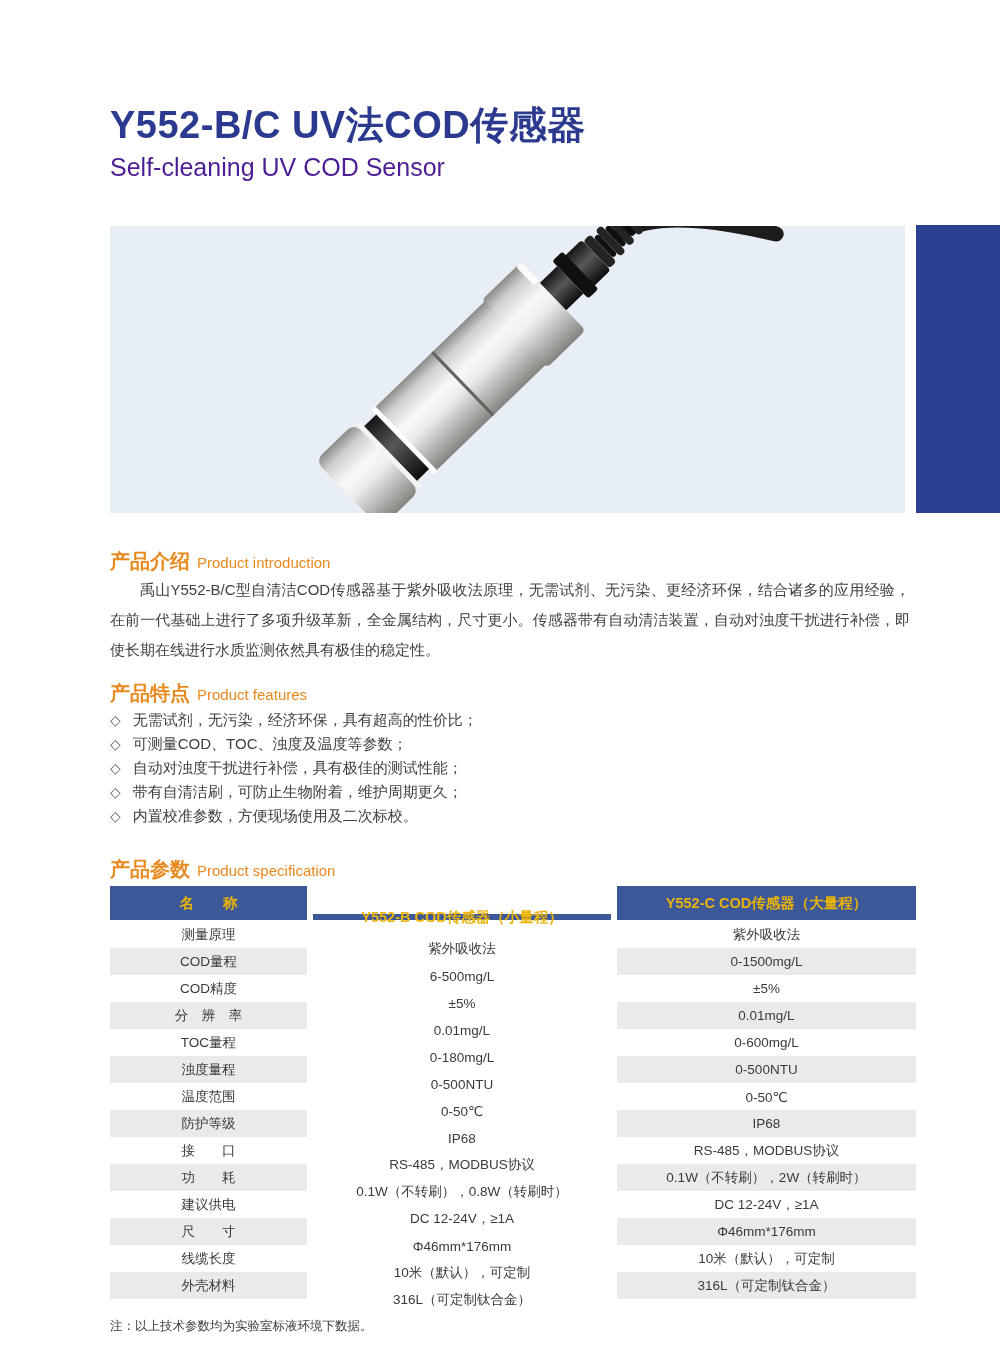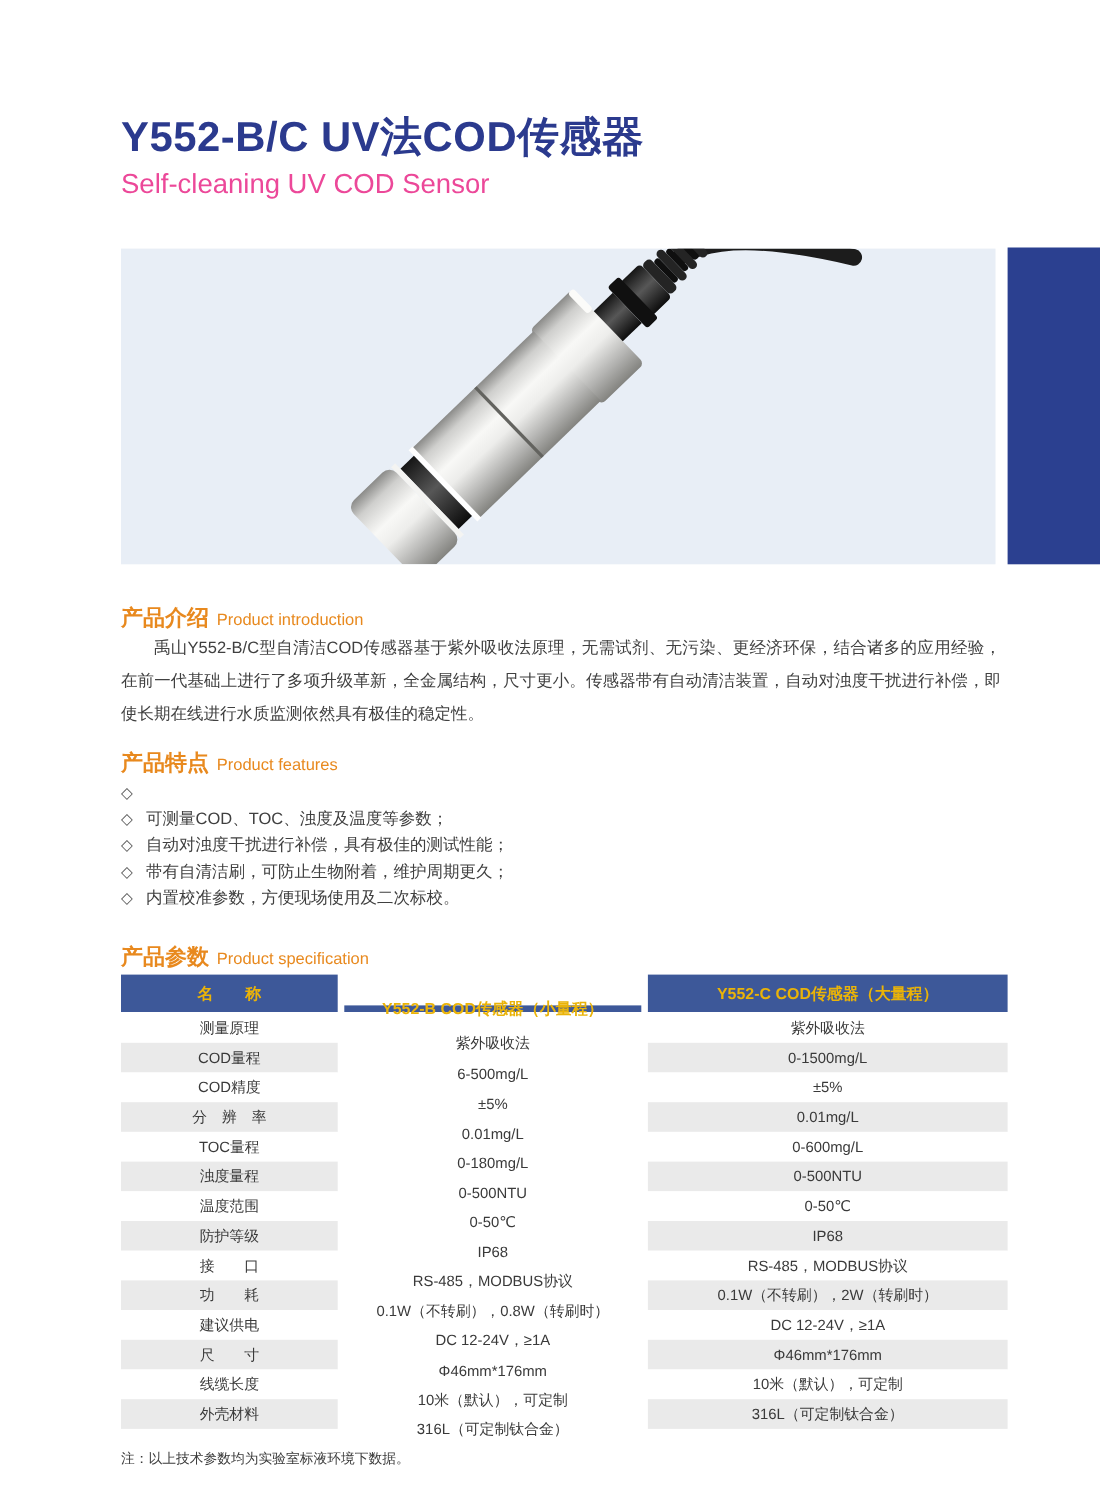--- a/index.html
+++ b/index.html
@@ -3,21 +3,21 @@
 <meta charset="utf-8">
 <style>
   * { margin:0; padding:0; box-sizing:border-box; }
   html,body { background:#ffffff; }
   body { font-family:"Liberation Sans","DejaVu Sans",sans-serif; color:#3a3a3a; }
   .page { position:relative; width:1000px; height:1365px; background:#ffffff; overflow:hidden; margin:0 auto;border-radius:23px; }
 
   
   .title-block { position:absolute; left:110px; top:103px; }
   .title-zh { font-size:38px; line-height:44px; font-weight:bold; color:#2b3a8e; letter-spacing:0.5px; }
-  .subtitle-en { font-size:25px; line-height:30px; color:#ec4899; margin-top:5px; }
+  .subtitle-en { font-size:25px; line-height:30px; color:#4c1d95; margin-top:5px; }
 
   
   .hero { position:absolute; left:110px; top:226px; width:795px; height:287px; background:#e8eef6; overflow:hidden; }
   .accent-bar { position:absolute; left:916px; top:225px; width:84px; height:288px; background:#2b4090; }
 
   
   .sec-head { position:absolute; left:110px; white-space:nowrap; }
   .sec-zh { font-size:20px; font-weight:bold; color:#e8891e; }
   .sec-en { font-size:15px; color:#e8891e; margin-left:7px; }
   .sec-intro { top:548px; }
@@ -35,21 +35,21 @@
 
   
   .spec-table { position:absolute; left:110px; top:886px; width:806px; }
   .t-head { display:flex; gap:6px; height:34px; margin-bottom:1px; }
   .t-head .cell { background:#3d5899; color:#eab308; font-weight:bold; font-size:14.5px;
     display:flex; align-items:center; justify-content:center; }
   .t-row { display:flex; gap:6px; height:27px; }
   .t-row .cell { display:flex; align-items:center; justify-content:center;
     font-size:13.5px; color:#3a3a3a; background:#ffffff; }
   .t-body .t-row:nth-child(even) .cell { background:#eaeaea; }
-  .col1 { width:197px; } .col2 { width:270px;margin-top:28px; } .col3 { flex:1; }
+  .col1 { width:197px; } .col2 { width:298px;margin-top:28px; } .col3 { flex:1; }
 
   
   .note { position:absolute; left:110px; top:1318px; font-size:12.5px; color:#3a3a3a; }
 </style>
 </head>
 <body>
 
 <div class="page">
 
   <div class="title-block">
@@ -105,20 +105,21 @@
     <span class="sec-zh">产品介绍</span><span class="sec-en">Product introduction</span>
   </div>
   <p class="intro-text">禹山Y552-B/C型自清洁COD传感器基于紫外吸收法原理，无需试剂、无污染、更经济环保，结合诸多的应用经验，在前一代基础上进行了多项升级革新，全金属结构，尺寸更小。传感器带有自动清洁装置，自动对浊度干扰进行补偿，即使长期在线进行水质监测依然具有极佳的稳定性。</p>
 
   <div class="sec-head sec-features">
     <span class="sec-zh">产品特点</span><span class="sec-en">Product features</span>
   </div>
   <div class="features">
     <div class="feature">
       <span class="bullet">◇</span>
+      <span>无需试剂，无污染，经济环保，具有超高的性价比；</span>
     </div>
     <div class="feature">
       <span class="bullet">◇</span>
       <span>可测量COD、TOC、浊度及温度等参数；</span>
     </div>
     <div class="feature">
       <span class="bullet">◇</span>
       <span>自动对浊度干扰进行补偿，具有极佳的测试性能；</span>
     </div>
     <div class="feature">

